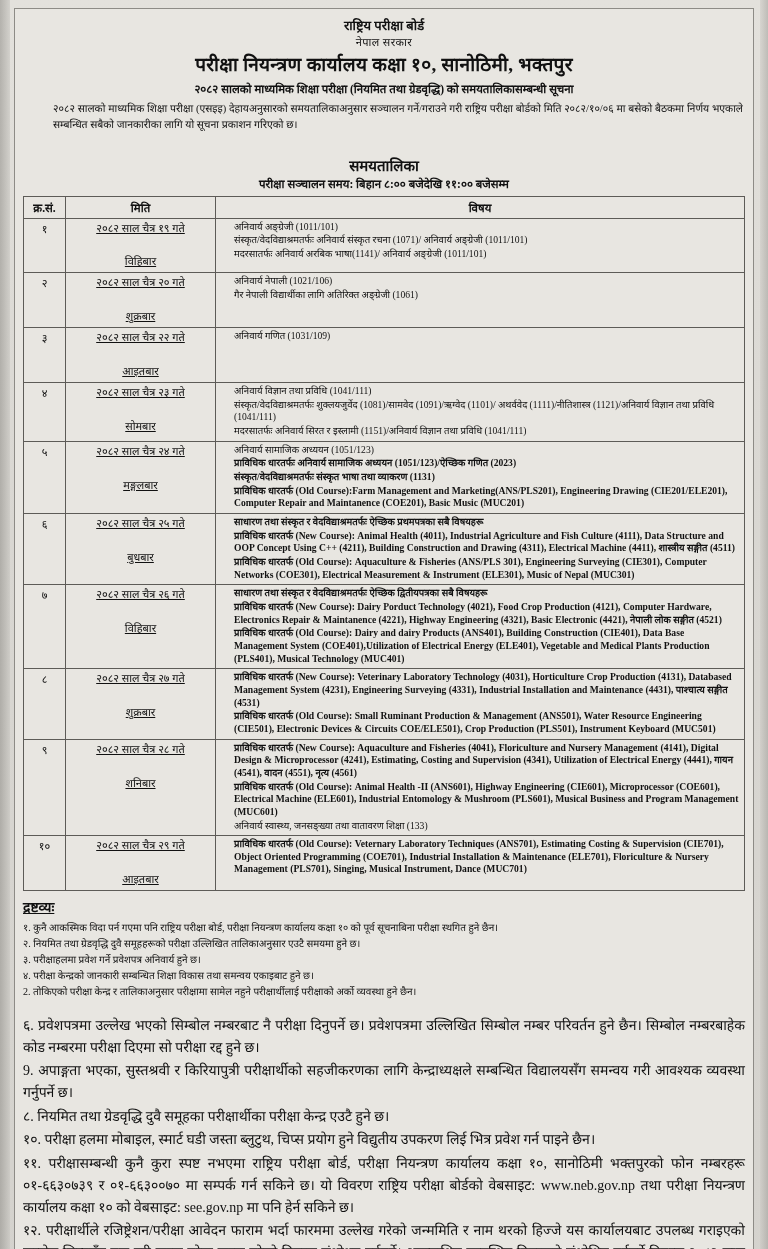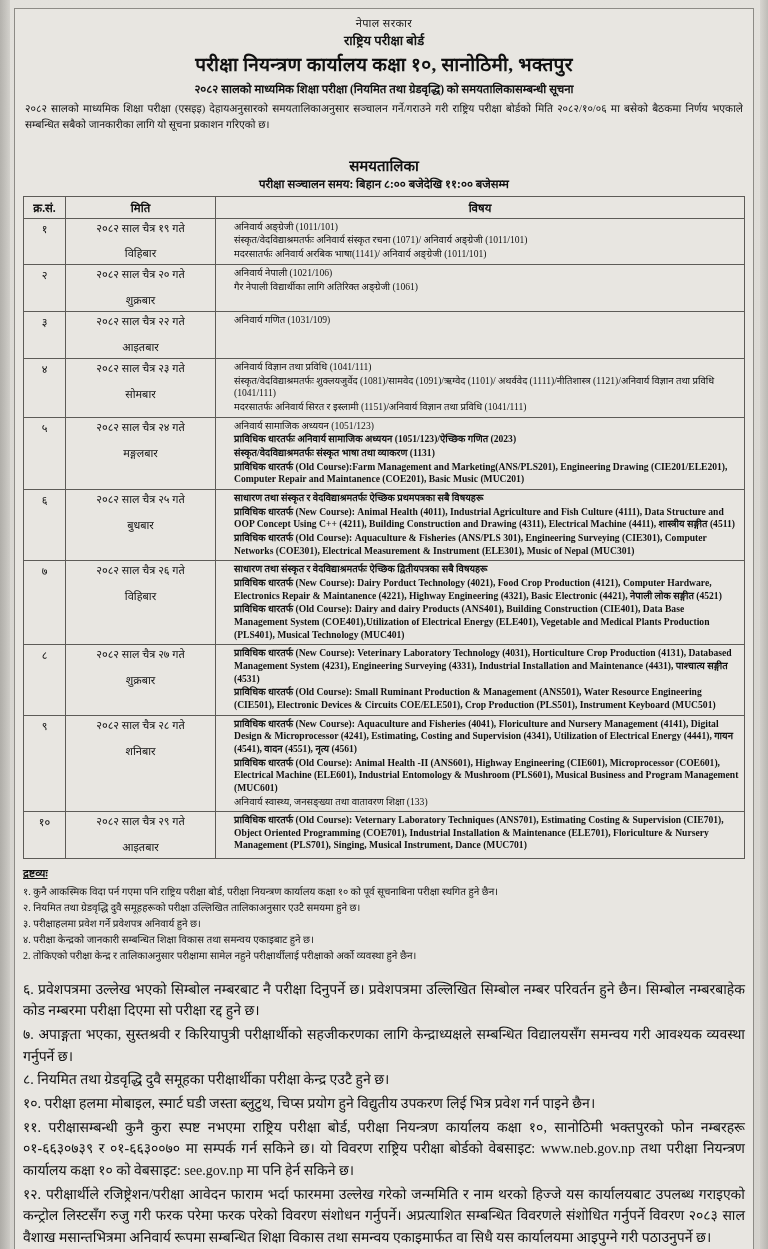--- a/index.html
+++ b/index.html
@@ -27,20 +27,21 @@
   .gov{font-size:11px;letter-spacing:.4px;}
   .board{font-size:13px;font-weight:bold;margin-top:1px;}
   .office{font-size:19px;font-weight:bold;margin-top:2px;letter-spacing:.3px;}
   .exam-line{font-size:11.5px;font-weight:bold;margin-top:4px;}
   .notice-body{
     font-size:10.5px;
     line-height:1.55;
     text-align:justify;
     margin-top:5px;
     padding:0 2px;
+    margin-left:28px;
   }
   .sched-title{font-size:15px;font-weight:bold;margin-top:21px;}
   .sched-sub{font-size:11.5px;font-weight:bold;margin-top:1px;margin-bottom:5px;}
 
   table.tt{
     width:100%;
     border-collapse:collapse;
     table-layout:fixed;
   }
   table.tt th, table.tt td{
@@ -50,32 +51,32 @@
   }
   table.tt th{
     font-size:11.5px;
     font-weight:bold;
     padding:3px 2px;
   }
   col.c-sn{width:42px;}
   col.c-date{width:150px;}
   col.c-sub{width:auto;}
   td.sn{text-align:center;font-size:11px;vertical-align:middle;}
-  td.date{text-align:center;font-size:11px;vertical-align:middle;line-height:1.45;}
+  td.date{text-align:center;font-size:11px;vertical-align:middle;line-height:1.45;text-decoration:underline;}
   td.subj{font-size:9.6px;line-height:1.32;}
   td.subj .l{display:block;margin:0 0 1px 14px;}
   td.subj .b{font-weight:bold;}
-  .dtop{margin-top:10px;}
+  .dtop{margin-top:18px;}
 
   .notes{
     margin-top:6px;
     font-size:10px;
     line-height:1.5;
   }
-  .notes .hd{font-weight:bold;font-size:11px;text-decoration:underline;margin-bottom:2px;}
+  .notes .hd{font-weight:bold;font-size:14px;text-decoration:underline;margin-bottom:2px;}
   .notes p{margin:0 0 1px 0;text-align:justify;}
   .divider{height:8px;}
   .notes2{margin-top:7px;font-size:14px;line-height:1.55;}
   .notes2 p{margin:0 0 2px 0;text-align:justify;}
   .signer{text-align:center;font-weight:bold;font-size:12px;margin-top:4px;padding-right:28px;}
   .edge{
     position:absolute;left:0;top:0;bottom:0;width:10px;
     background:linear-gradient(90deg,#8e8c87,#c7c5c0);
     opacity:.55;
   }
@@ -87,22 +88,22 @@
 </style>
 </head>
 <body>
 
 <div class="page">
   <div class="edge"></div>
   <div class="edge-r"></div>
 
   <div class="sheet">
 
+    <div class="center board">राष्ट्रिय परीक्षा बोर्ड</div>
     <div class="center gov">नेपाल सरकार</div>
-    <div class="center board">राष्ट्रिय परीक्षा बोर्ड</div>
     <div class="center office">परीक्षा नियन्त्रण कार्यालय कक्षा १०, सानोठिमी, भक्तपुर</div>
     <div class="center exam-line">२०८२ सालको माध्यमिक शिक्षा परीक्षा (नियमित तथा ग्रेडवृद्धि) को समयतालिकासम्बन्धी सूचना</div>
 
     <div class="notice-body">२०८२ सालको माध्यमिक शिक्षा परीक्षा (एसइइ) देहायअनुसारको समयतालिकाअनुसार सञ्चालन गर्ने/गराउने गरी राष्ट्रिय परीक्षा बोर्डको मिति २०८२/१०/०६ मा बसेको बैठकमा निर्णय भएकाले सम्बन्धित सबैको जानकारीका लागि यो सूचना प्रकाशन गरिएको छ।</div>
 
     <div class="center sched-title">समयतालिका</div>
     <div class="center sched-sub">परीक्षा सञ्चालन समय: बिहान ८:०० बजेदेखि ११:०० बजेसम्म</div>
 
     <table class="tt">
       <colgroup>
@@ -241,21 +242,21 @@
       <div>
           <p>१. कुनै आकस्मिक विदा पर्न गएमा पनि राष्ट्रिय परीक्षा बोर्ड, परीक्षा नियन्त्रण कार्यालय कक्षा १० को पूर्व सूचनाबिना परीक्षा स्थगित हुने छैन।</p>
           <p>२. नियमित तथा ग्रेडवृद्धि दुवै समूहहरूको परीक्षा उल्लिखित तालिकाअनुसार एउटै समयमा हुने छ।</p>
           <p>३. परीक्षाहलमा प्रवेश गर्ने प्रवेशपत्र अनिवार्य हुने छ।</p>
           <p>४. परीक्षा केन्द्रको जानकारी सम्बन्धित शिक्षा विकास तथा समन्वय एकाइबाट हुने छ।</p>
           <p>2. तोकिएको परीक्षा केन्द्र र तालिकाअनुसार परीक्षामा सामेल नहुने परीक्षार्थीलाई परीक्षाको अर्को व्यवस्था हुने छैन।</p>
         </div>
       <div class="divider"></div>
       <div class="notes2">
           <p>६. प्रवेशपत्रमा उल्लेख भएको सिम्बोल नम्बरबाट नै परीक्षा दिनुपर्ने छ। प्रवेशपत्रमा उल्लिखित सिम्बोल नम्बर परिवर्तन हुने छैन। सिम्बोल नम्बरबाहेक कोड नम्बरमा परीक्षा दिएमा सो परीक्षा रद्द हुने छ।</p>
-          <p>७. अपाङ्गता भएका, सुस्तश्रवी र किरियापुत्री परीक्षार्थीको सहजीकरणका लागि केन्द्राध्यक्षले सम्बन्धित विद्यालयसँग समन्वय गरी आवश्यक व्यवस्था गर्नुपर्ने छ।</p>
+          <p>9. अपाङ्गता भएका, सुस्तश्रवी र किरियापुत्री परीक्षार्थीको सहजीकरणका लागि केन्द्राध्यक्षले सम्बन्धित विद्यालयसँग समन्वय गरी आवश्यक व्यवस्था गर्नुपर्ने छ।</p>
           <p>८. नियमित तथा ग्रेडवृद्धि दुवै समूहका परीक्षार्थीका परीक्षा केन्द्र एउटै हुने छ।</p>
           <p>१०. परीक्षा हलमा मोबाइल, स्मार्ट घडी जस्ता ब्लुटुथ, चिप्स प्रयोग हुने विद्युतीय उपकरण लिई भित्र प्रवेश गर्न पाइने छैन।</p>
           <p>११. परीक्षासम्बन्धी कुनै कुरा स्पष्ट नभएमा राष्ट्रिय परीक्षा बोर्ड, परीक्षा नियन्त्रण कार्यालय कक्षा १०, सानोठिमी भक्तपुरको फोन नम्बरहरू ०१-६६३०७३९ र ०१-६६३००७० मा सम्पर्क गर्न सकिने छ। यो विवरण राष्ट्रिय परीक्षा बोर्डको वेबसाइट: www.neb.gov.np तथा परीक्षा नियन्त्रण कार्यालय कक्षा १० को वेबसाइट: see.gov.np मा पनि हेर्न सकिने छ।</p>
           <p>१२. परीक्षार्थीले रजिष्ट्रेशन/परीक्षा आवेदन फाराम भर्दा फारममा उल्लेख गरेको जन्ममिति र नाम थरको हिज्जे यस कार्यालयबाट उपलब्ध गराइएको कन्ट्रोल लिस्टसँग रुजु गरी फरक परेमा फरक परेको विवरण संशोधन गर्नुपर्ने। अप्रत्याशित सम्बन्धित विवरणले संशोधित गर्नुपर्ने विवरण २०८३ साल वैशाख मसान्तभित्रमा अनिवार्य रूपमा सम्बन्धित शिक्षा विकास तथा समन्वय एकाइमार्फत वा सिधै यस कार्यालयमा आइपुग्ने गरी पठाउनुपर्ने छ।</p>
         </div>
     </div>
 
     <div class="signer">नियन्त्रक</div>
   </div>
 </div>

